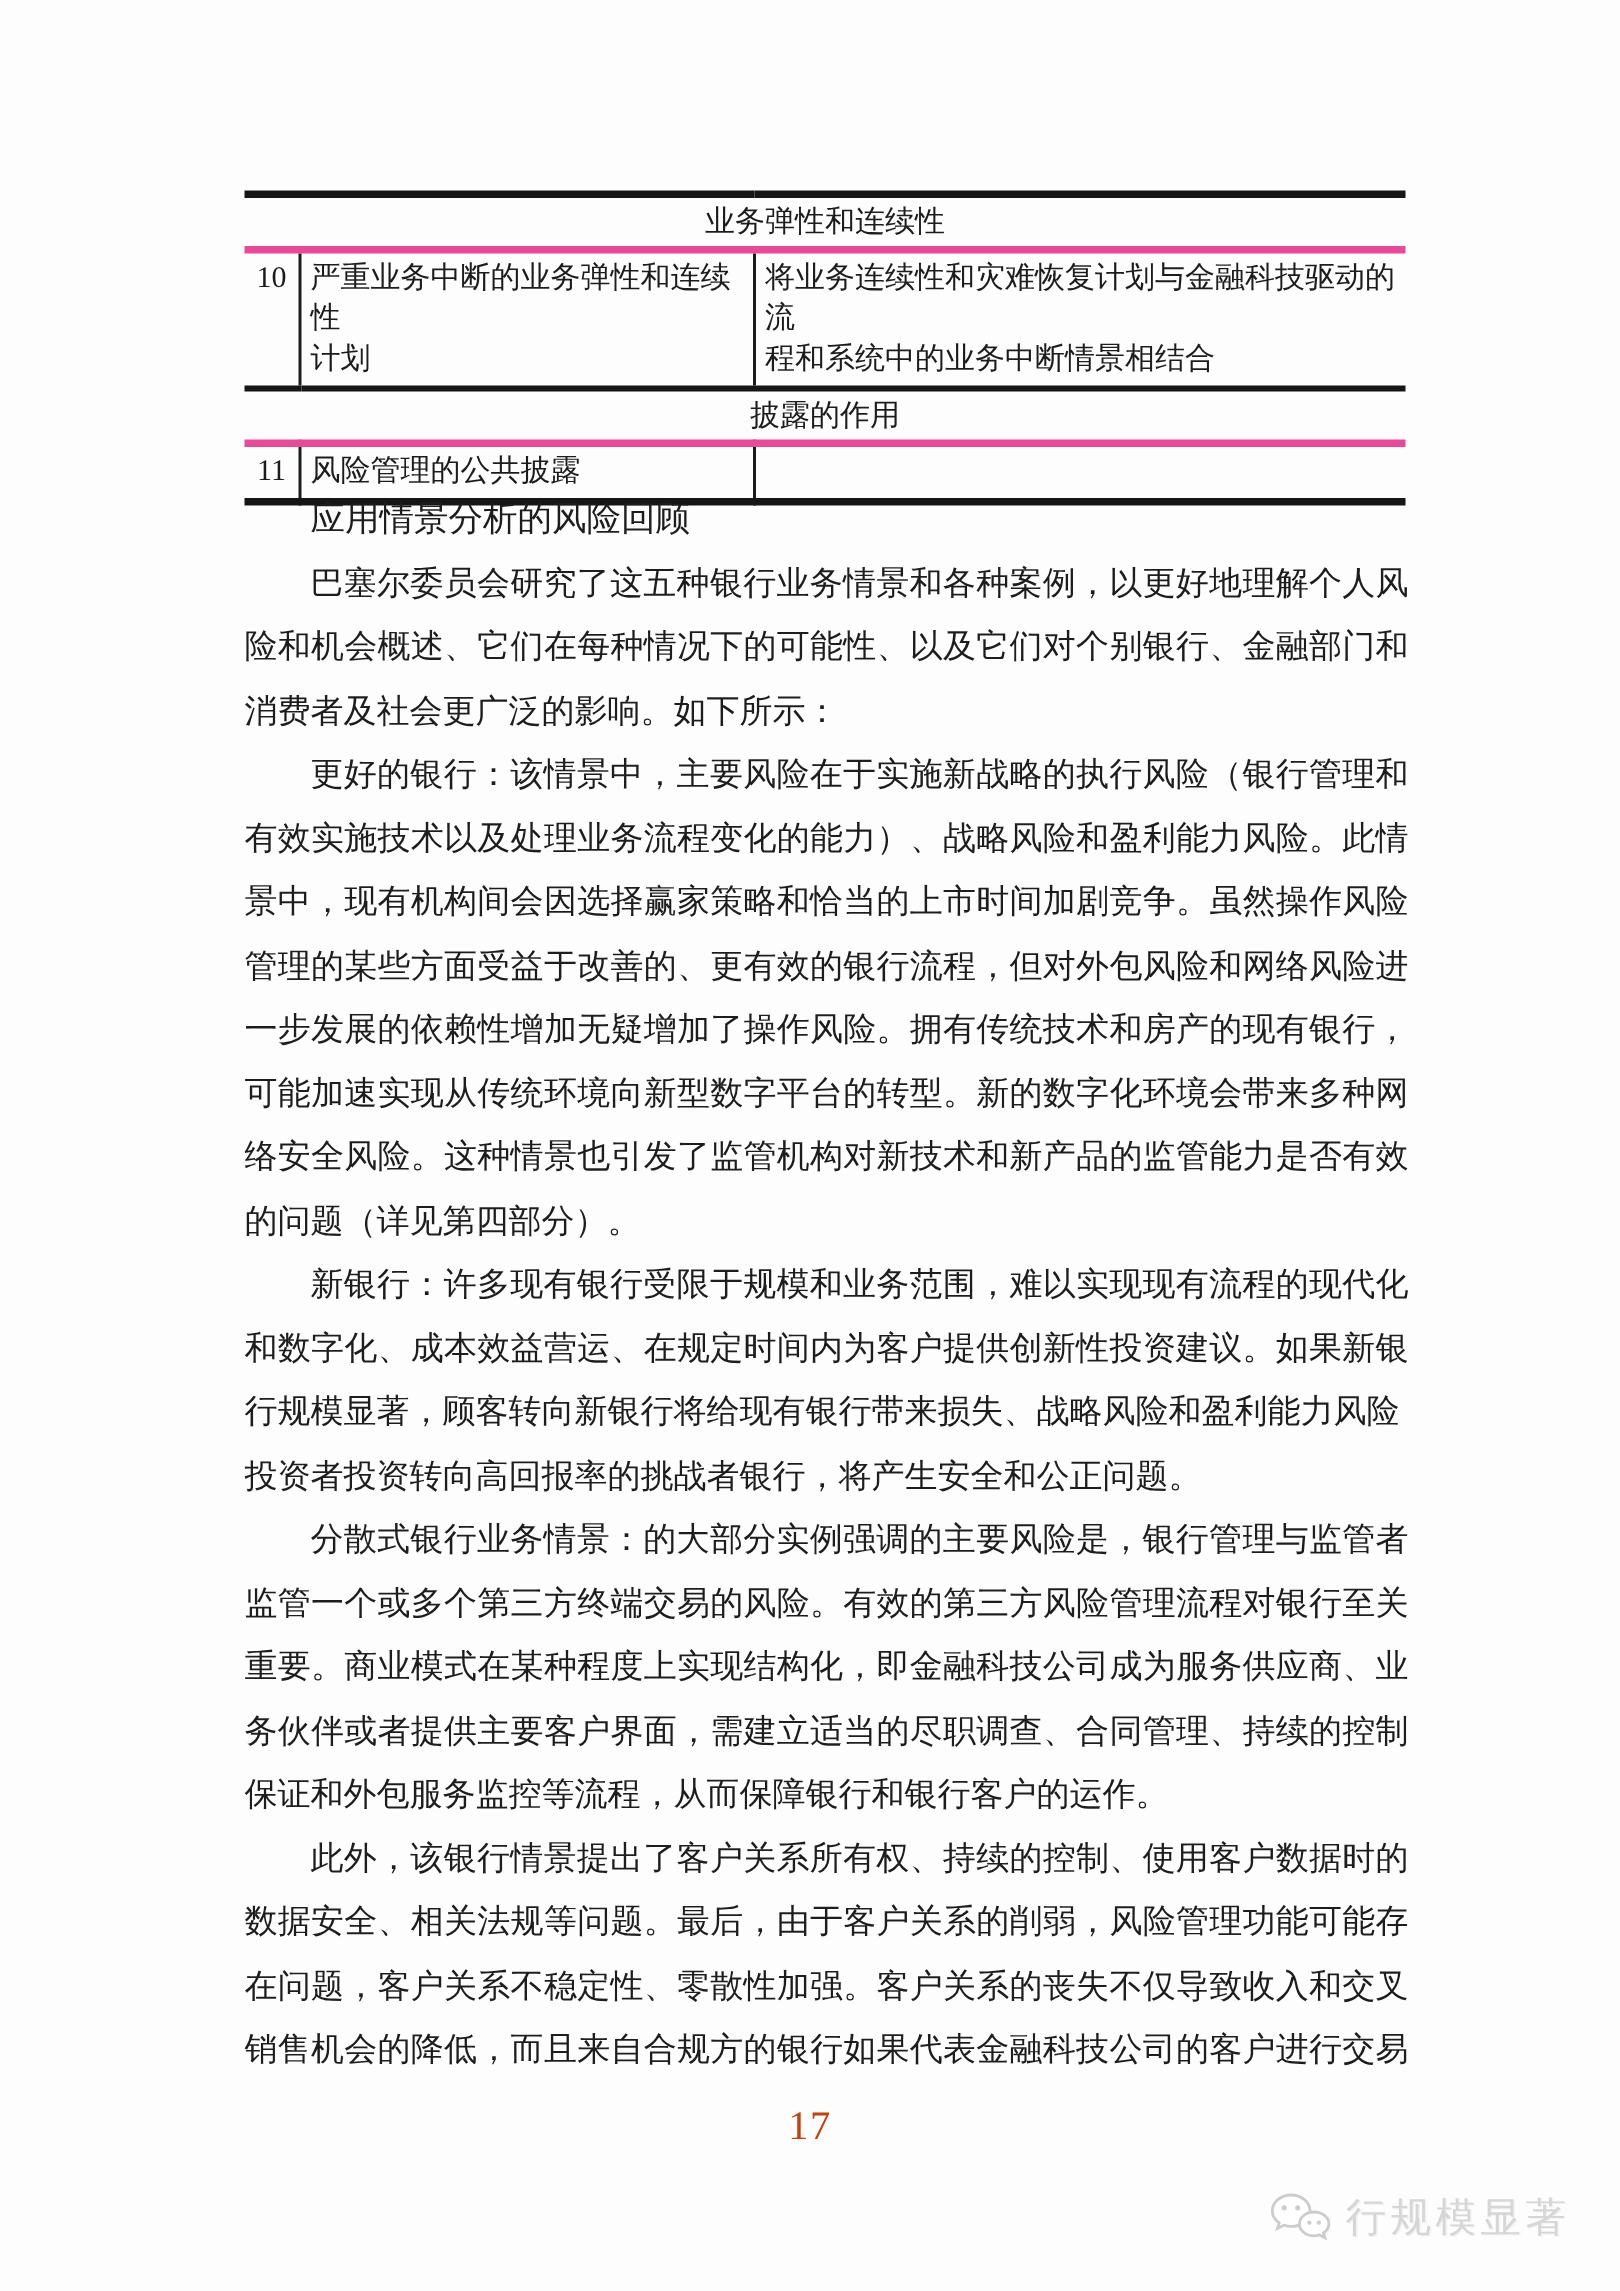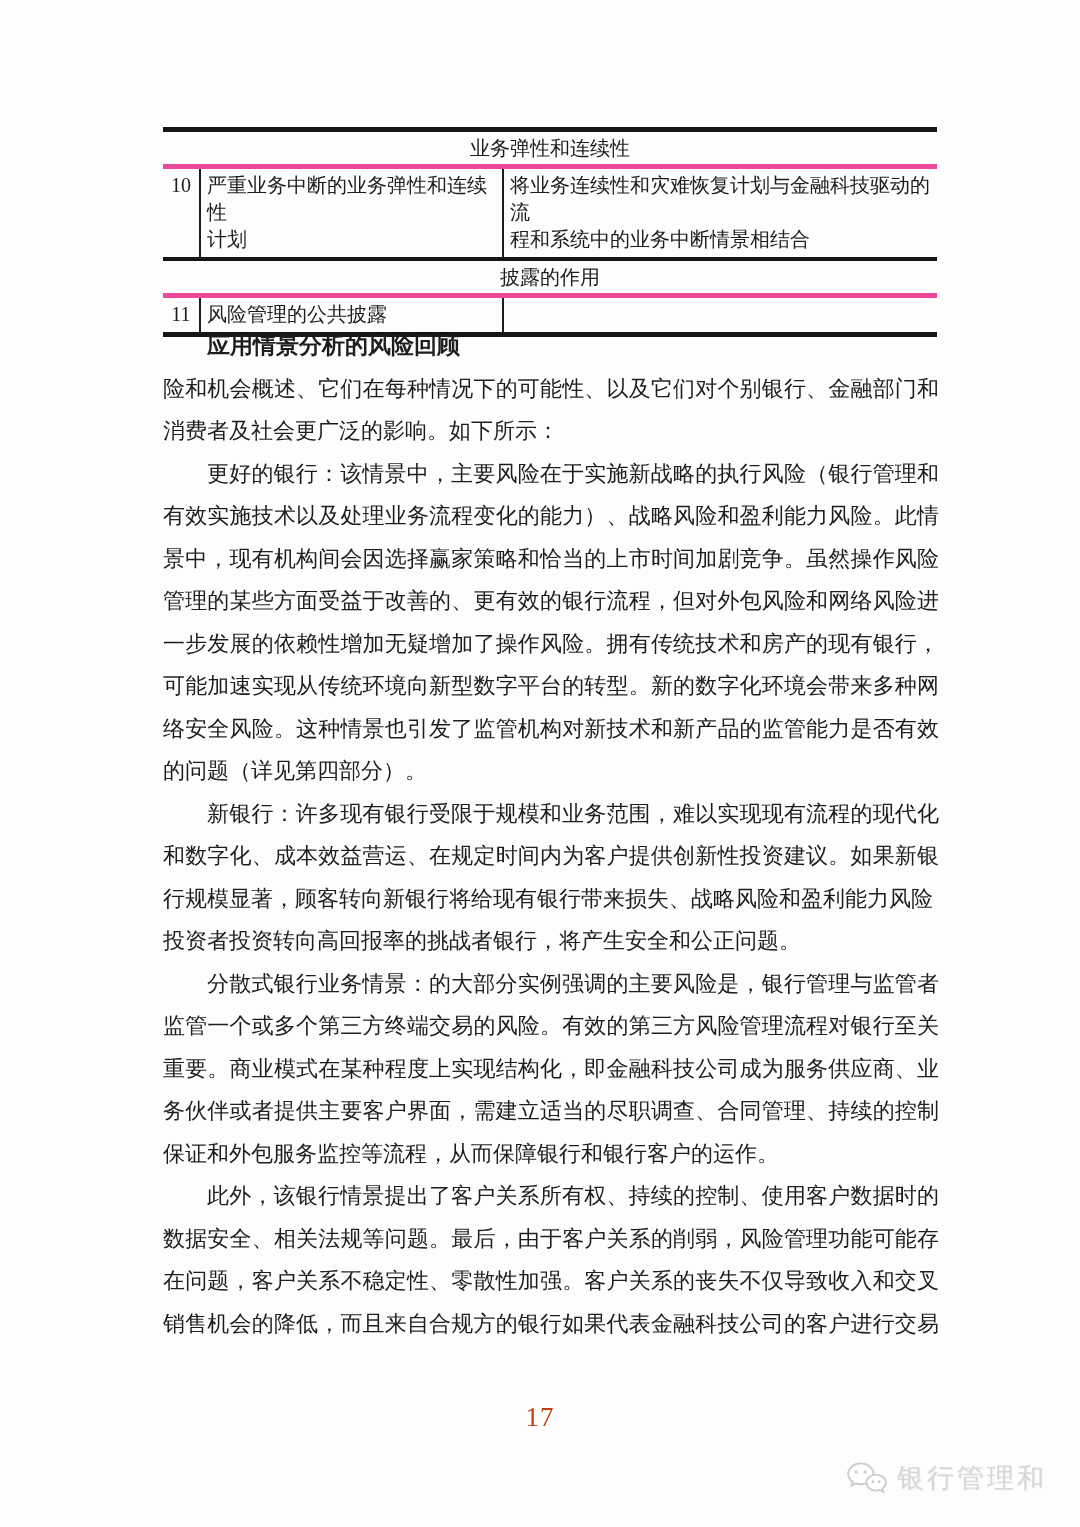--- a/index.html
+++ b/index.html
@@ -74,21 +74,21 @@
     overflow: hidden;
   }
   .line.first {
     padding-left: 44px;
   }
   .line.short {
     text-align: left;
     text-align-last: left;
   }
   .line.heading {
-    font-weight: 700;
+    font-weight: 400;
     font-size: 23px;
     text-align: center;
     text-align-last: left;
     padding-left: 44px;
   }
 
   
   .page-number {
     position: absolute;
     left: 0;
@@ -158,20 +158,21 @@
           <div></div>
         </td>
       </tr>
     </tbody>
   </table>
 
   <div class="article">
     <div class="line heading">应用情景分析的风险回顾</div>
 
     <div class="para">
+      <div class="line first">巴塞尔委员会研究了这五种银行业务情景和各种案例，以更好地理解个人风</div>
       <div class="line">险和机会概述、它们在每种情况下的可能性、以及它们对个别银行、金融部门和</div>
       <div class="line short">消费者及社会更广泛的影响。如下所示：</div>
     </div>
 
     <div class="para">
       <div class="line first">更好的银行：该情景中，主要风险在于实施新战略的执行风险（银行管理和</div>
       <div class="line">有效实施技术以及处理业务流程变化的能力）、战略风险和盈利能力风险。此情</div>
       <div class="line">景中，现有机构间会因选择赢家策略和恰当的上市时间加剧竞争。虽然操作风险</div>
       <div class="line">管理的某些方面受益于改善的、更有效的银行流程，但对外包风险和网络风险进</div>
       <div class="line">一步发展的依赖性增加无疑增加了操作风险。拥有传统技术和房产的现有银行，</div>
@@ -209,16 +210,16 @@
     <span class="wm-icon">
       <svg width="44" height="36" viewBox="0 0 42 34" xmlns="http://www.w3.org/2000/svg">
         <path d="M16 3C9.4 3 4 7.5 4 13c0 3.1 1.7 5.9 4.4 7.7l-1.1 3.6 4-2.1c1.5.5 3 .8 4.7.8 6.6 0 12-4.5 12-10S22.6 3 16 3z" fill="#ffffff" stroke="#cdcdcd" stroke-width="1.8"></path>
         <circle cx="11.6" cy="11.2" r="1.6" fill="#cdcdcd"></circle>
         <circle cx="20.2" cy="11.2" r="1.6" fill="#cdcdcd"></circle>
         <path d="M30.5 13.8c-5.1 0-9.2 3.4-9.2 7.6s4.1 7.6 9.2 7.6c1.2 0 2.4-.2 3.5-.6l3.5 1.8-.9-3.1c2-1.4 3.4-3.5 3.4-5.7 0-4.2-4.1-7.6-9.5-7.6z" fill="#ffffff" stroke="#cdcdcd" stroke-width="1.8"></path>
         <circle cx="27.6" cy="20.6" r="1.4" fill="#cdcdcd"></circle>
         <circle cx="33.6" cy="20.6" r="1.4" fill="#cdcdcd"></circle>
       </svg>
     </span>
-    <span class="wm-label">银行管理和</span>
+    <span class="wm-label">行规模显著</span>
   </div>
 
 </div>
 
 </body></html>

